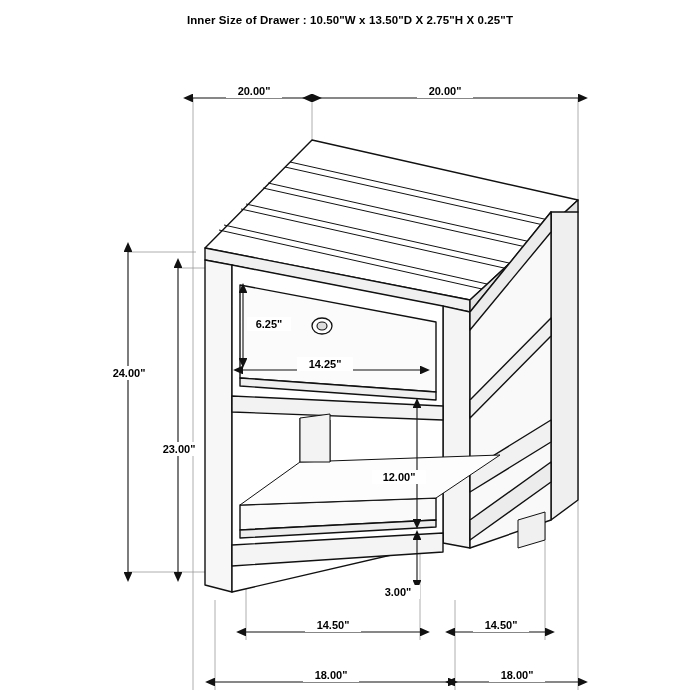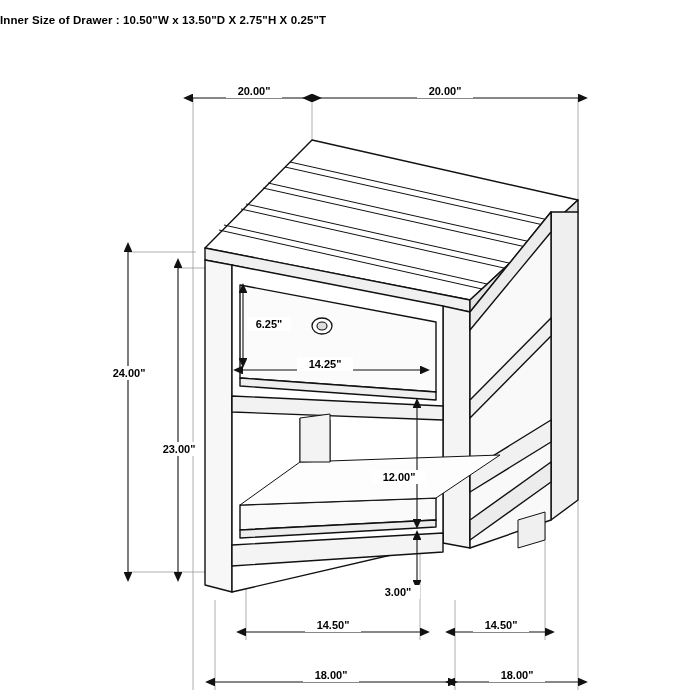--- a/index.html
+++ b/index.html
@@ -17,21 +17,21 @@
   #stage {
     position: relative;
     width: 700px;
     height: 700px;
   }
   .title {
     position: absolute;
     top: 14px;
     left: 0;
     width: 700px;
-    text-align: left;
+    text-align: center;
     font-size: 11.5px;
     font-weight: bold;
     letter-spacing: 0.1px;
   }
   svg {
     position: absolute;
     top: 0;
     left: 0;
   }
   .dimlabel {

